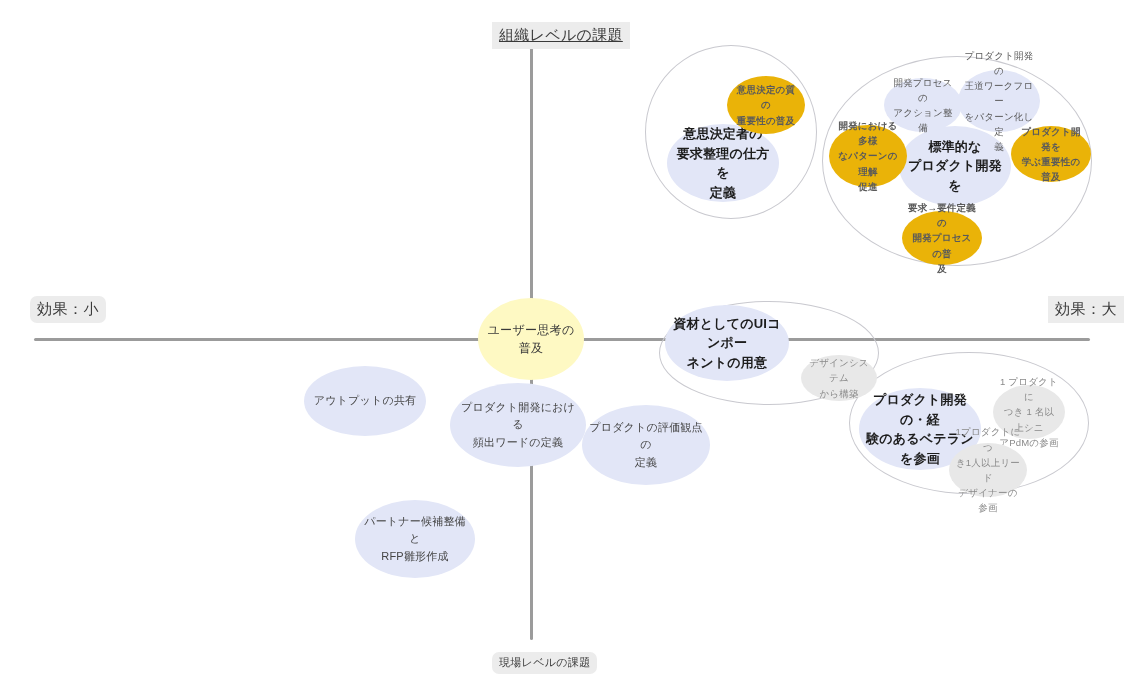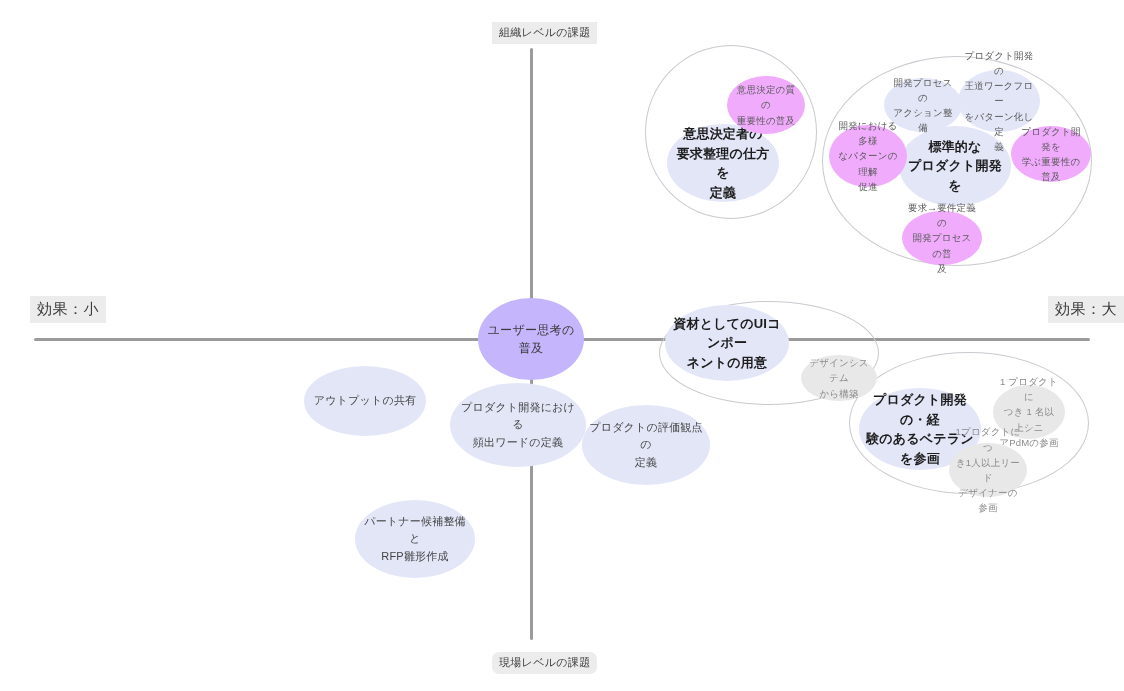--- a/index.html
+++ b/index.html
@@ -43,23 +43,23 @@
   .axis-label {
     position: absolute;
     background: #ececec;
     color: #3a3a3a;
     font-size: 15px;
     line-height: 1.35;
     padding: 3px 7px 4px 7px;
     white-space: nowrap;
     letter-spacing: 0.5px;
   }
-  .axis-label.top    { left: 492px; top: 22px; font-size: 11px; letter-spacing: 0.3px; }
+  .axis-label.top    { left: 492px; top: 22px; font-size: 15px; letter-spacing: 0.3px; text-decoration: underline; }
   .axis-label.bottom { left: 492px; top: 652px; font-size: 11px; letter-spacing: 0.3px; border-radius: 7px; }
-  .axis-label.left   { left: 30px;  top: 296px; }
+  .axis-label.left   { left: 30px;  top: 296px; border-radius: 7px; }
   .axis-label.right  { left: 1048px; top: 296px; }
 
   
   .cluster {
     position: absolute;
     border: 1px solid #c9c9cf;
     border-radius: 50%;
     background: transparent;
   }
 
@@ -69,21 +69,21 @@
     border-radius: 50%;
     display: flex;
     align-items: center;
     justify-content: center;
     text-align: center;
     box-sizing: border-box;
   }
   .node span { display: block; width: 100%; padding: 0 6px; box-sizing: border-box; }
 
   .node.blue  { background: #e2e6f7; }
-  .node.pink  { background: #f0abfc; }
+  .node.pink  { background: #eab308; font-weight: bold; }
   .node.gray  { background: #e8e8e8; }
 
   .node.primary span {
     font-weight: bold;
     font-size: 13px;
     line-height: 1.5;
     color: #1d1d1d;
     letter-spacing: 0.2px;
   }
   .node.mid span {
@@ -94,21 +94,21 @@
   }
   .node.small span {
     font-size: 9.5px;
     line-height: 1.6;
     color: #5a5a5a;
     letter-spacing: 0.2px;
   }
   .node.gray span { color: #8a8a8a; }
 
   .node.center {
-    background: #c4b5fd;
+    background: #fef9c3;
   }
   .node.center span {
     font-size: 12px;
     line-height: 1.5;
     color: #3a3a3a;
     letter-spacing: 0.3px;
   }
 </style>
 </head>
 <body>

